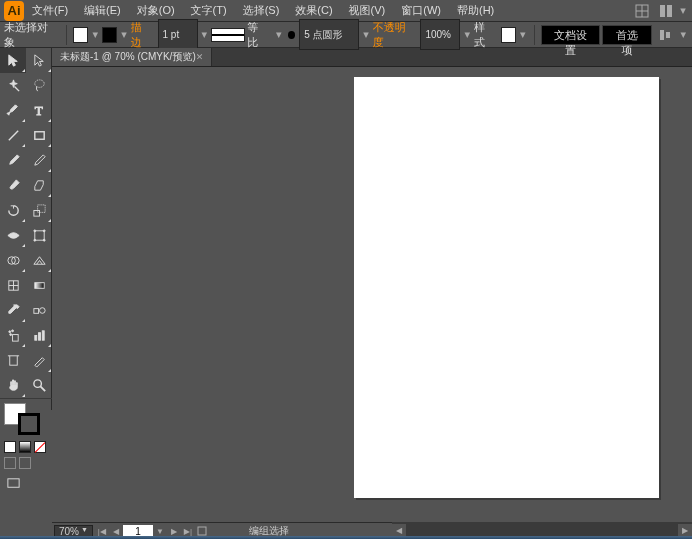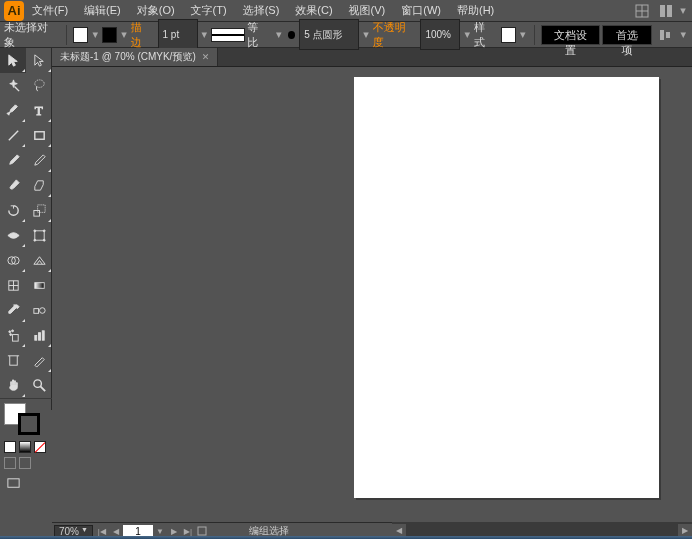--- a/index.html
+++ b/index.html
@@ -16,21 +16,21 @@
 .cb-orange { color: #fa8c00; }
 .swatch { width: 16px; height: 16px; border: 1px solid #222; }
 .swatch.white { background: #fff; }
 .small-input { background: #3a3a3a; border: 1px solid #222; color: #ddd; padding: 1px 4px; width: 40px; height: 31px; font-size: 10px; }
 .wide-input { width: 60px; }
 .stroke-preview { width: 36px; height: 14px; background: #fff; border: 1px solid #222; display:flex; align-items:center; }
 .stroke-line { width: 100%; height: 2px; background: #000; }
 .cb-btn { background: #000000; border: 1px solid #3a3a3a; color: #ddd; padding: 2px 8px; height: 20px; font-size: 11px; cursor:pointer; }
 .sep { width: 1px; height: 20px; background: #3a3a3a; margin: 0 4px; }
 .tabbar { height: 19px; background: #3a3a3a; display: flex; align-items: stretch; border-bottom: 1px solid #222; margin-left: 52px; }
-.doc-tab { background: #535353; color: #ddd; padding: 2px 8px; display: flex; align-items: center; gap: 6px; font-size: 10px; border-right: 1px solid #2a2a2a; }
+.doc-tab { background: #535353; color: #ddd; padding: 2px 8px; display: flex; align-items: center; font-size: 10px; border-right: 1px solid #2a2a2a; }
 .tab-close { color: #aaa; font-size: 9px; }
 .toolbox { width: 52px; background: #535353; border-right: 1px solid #2a2a2a; position: absolute; left: 0; top: 48px; height: 362px; }
 .tool-grid { display: grid; grid-template-columns: 1fr 1fr; }
 .tool { width: 26px; height: 25px; display: flex; align-items: center; justify-content: center; cursor: pointer; position: relative; }
 .tool svg { width: 15px; height: 15px; fill: #ddd; stroke: #ddd; }
 .tool.active { background: #3a3a3a; }
 .tool-divider { grid-column: 1 / -1; height: 1px; background: #3a3a3a; }
 .fill-stroke { grid-column: 1 / -1; height: 40px; position: relative; }
 .fs-fill { position: absolute; width: 22px; height: 22px; background: #fff; border: 1px solid #888; left: 4px; top: 4px; }
 .fs-stroke { position: absolute; width: 22px; height: 22px; border: 3px solid #000; background: #535353; left: 18px; top: 14px; }

